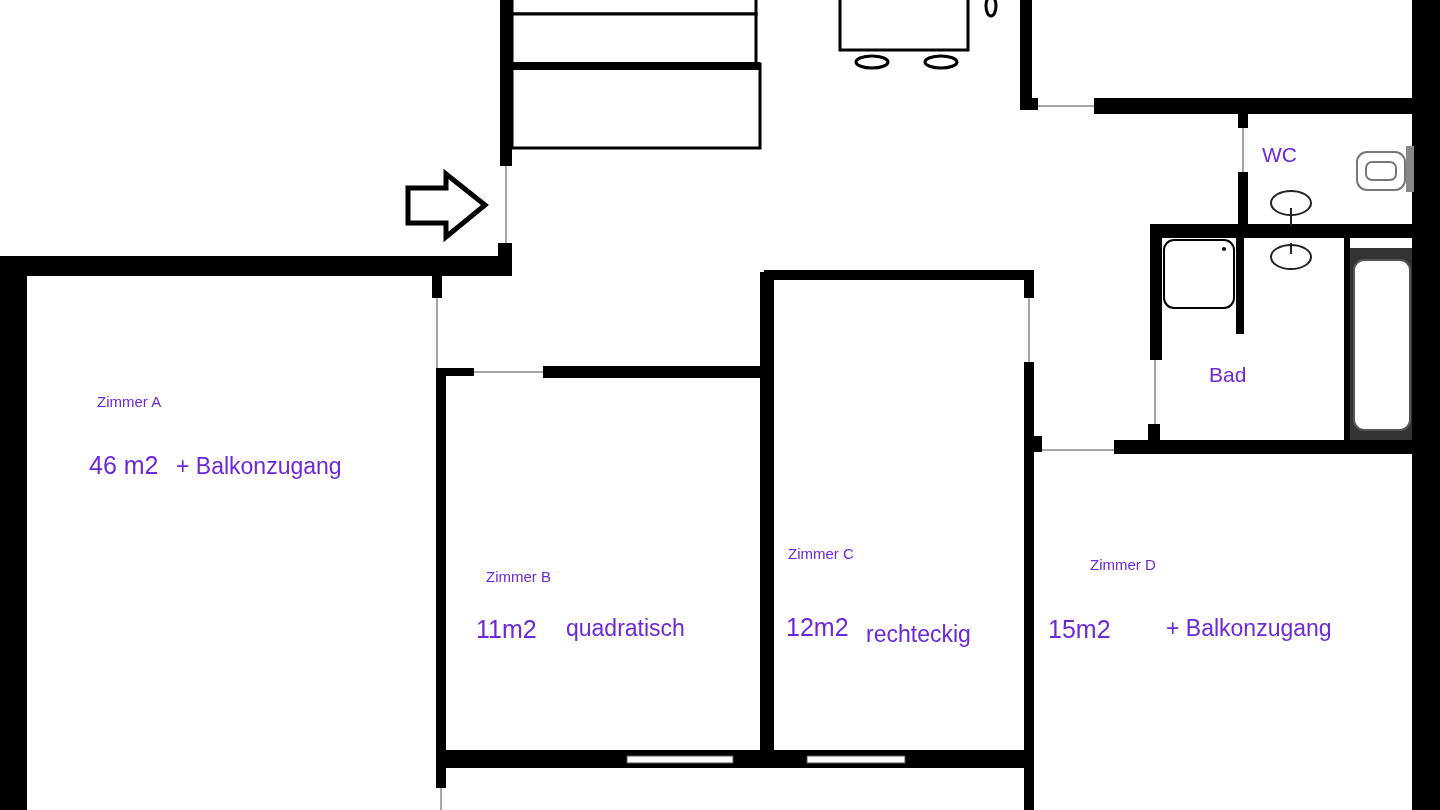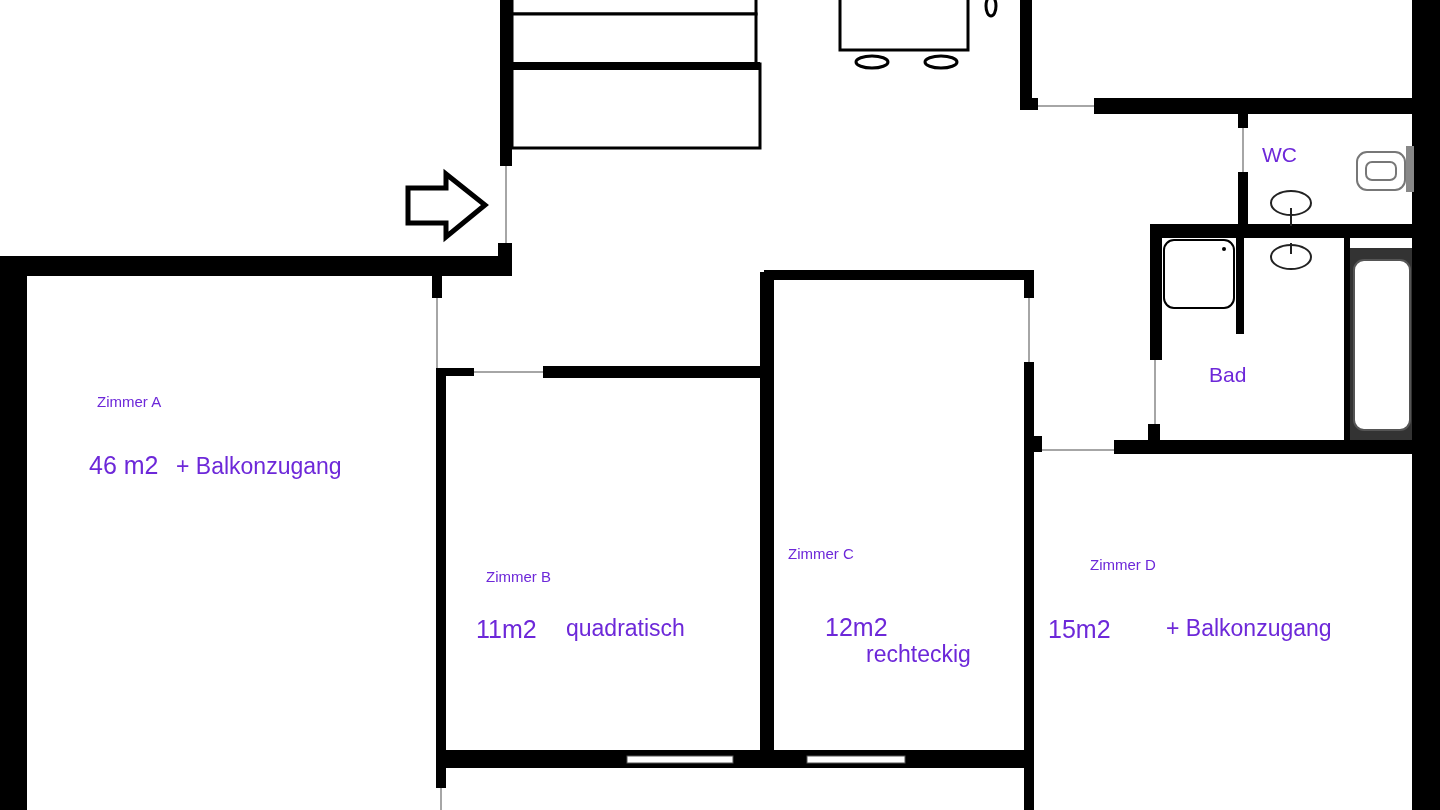--- a/index.html
+++ b/index.html
@@ -126,22 +126,22 @@
 
   <span class="lbl name" style="left:97px; top:394px;">Zimmer A</span>
   <span class="lbl area" style="left:89px; top:453px;">46 m2</span>
   <span class="lbl desc" style="left:176px; top:455px;">+ Balkonzugang</span>
 
   <span class="lbl name" style="left:486px; top:557px;margin-top:12px;">Zimmer B</span>
   <span class="lbl area" style="left:476px; top:617px;">11m2</span>
   <span class="lbl desc" style="left:566px; top:617px;text-align:center;">quadratisch</span>
 
   <span class="lbl name" style="left:788px; top:546px;">Zimmer C</span>
-  <span class="lbl area" style="left:786px; top:615px;margin-left:39px;">12m2</span>
-  <span class="lbl desc" style="left:866px; top:643px;">rechteckig</span>
+  <span class="lbl area" style="left:786px; top:615px;">12m2</span>
+  <span class="lbl desc" style="left:866px; top:623px;">rechteckig</span>
 
   <span class="lbl name" style="left:1090px; top:557px;">Zimmer D</span>
   <span class="lbl area" style="left:1048px; top:617px;">15m2</span>
   <span class="lbl desc" style="left:1166px; top:617px;">+ Balkonzugang</span>
 
   <span class="lbl small" style="left:1262px; top:144px;">WC</span>
   <span class="lbl small" style="left:1185px; top:364px;margin-left:24px;">Bad</span>
 </div>
 
 </body></html>

